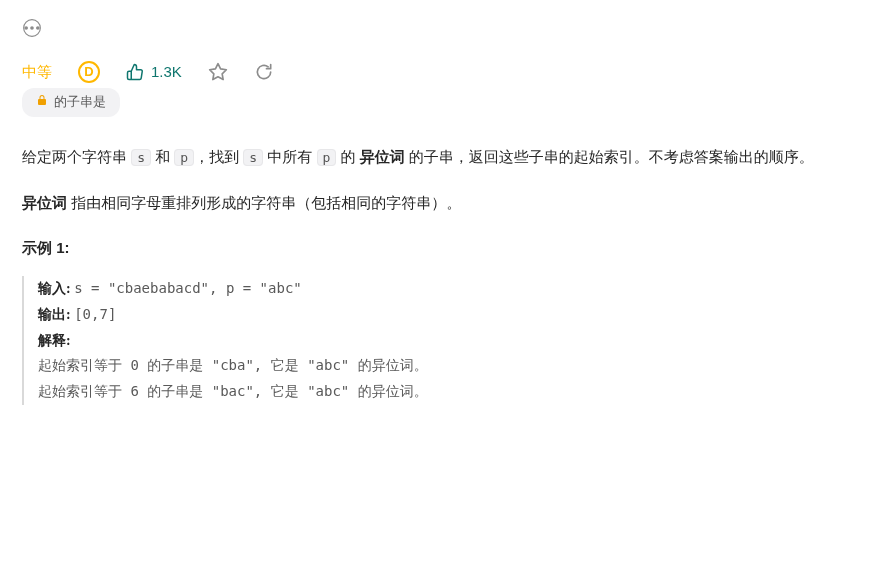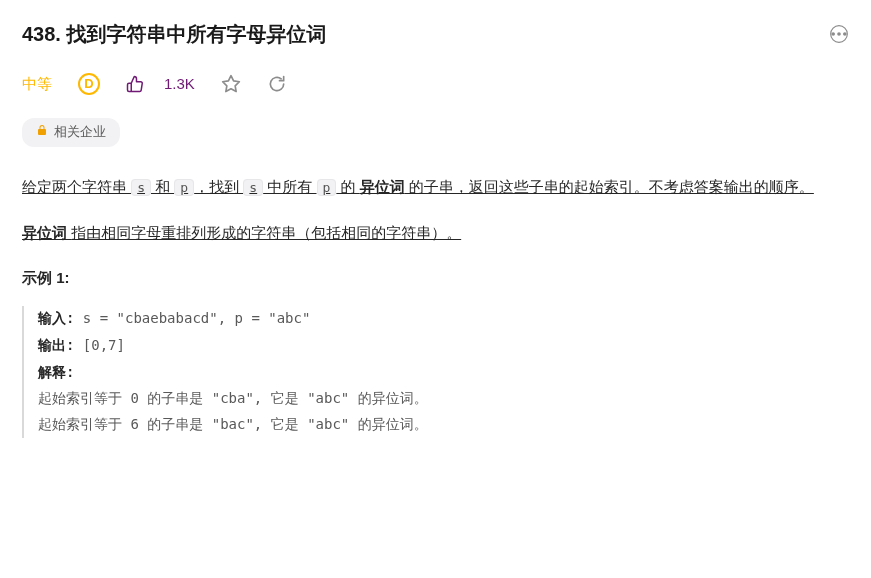--- a/index.html
+++ b/index.html
@@ -25,21 +25,21 @@
   }
   .more-icon {
     width: 20px; height: 20px;
     color: #8c8c8c;
     cursor: pointer;
   }
   .meta-row {
     display: flex;
     align-items: center;
     gap: 26px;
-    margin-bottom: 22px;
+    margin-bottom: 4px;
   }
   .difficulty {
     color: #ffb800;
     font-size: 15px;
     font-weight: 500;
   }
   .hint-badge {
     width: 22px; height: 22px;
     border: 2px solid #ffb800;
     border-radius: 50%;
@@ -47,22 +47,22 @@
     align-items: center;
     justify-content: center;
     color: #ffb800;
     font-weight: 700;
     font-size: 13px;
     cursor: pointer;
   }
   .like-group {
     display: inline-flex;
     align-items: center;
-    gap: 20px;
-    color: #701a75;
+    gap: 7px;
+    color: #0f766e;
     cursor: pointer;
   }
   .like-group svg { width: 18px; height: 18px; }
   .icon-btn {
     width: 20px; height: 20px;
     color: #8c8c8c;
     cursor: pointer;
   }
   .company-tag {
     background: #f2f2f4;
@@ -70,21 +70,21 @@
     padding: 4px 14px;
     display: inline-flex;
     align-items: center;
     gap: 6px;
     color: #595959;
     font-size: 13px;
     cursor: pointer;
     margin-bottom: 26px;
   }
   .company-tag .lock { color: #f0a000; font-size: 12px; }
-  .desc { margin-bottom: 18px; line-height: 1.9; font-size: 15px; text-decoration: underline; }
+  .desc { margin-bottom: 18px; line-height: 1.9; font-size: 15px; }
   .desc strong { font-weight: 700; }
   code.inline {
     background: #f2f2f4;
     border: 1px solid #e7e7e9;
     border-radius: 4px;
     padding: 0 5px;
     font-family: Menlo, Consolas, monospace;
     font-size: 13px;
     color: #555;
   }
@@ -95,27 +95,26 @@
   }
   .example-block {
     border-left: 2px solid #d9d9d9;
     padding-left: 14px;
     font-family: Menlo, Consolas, "Microsoft YaHei", monospace;
     font-size: 14px;
     line-height: 1.85;
     color: #595959;
     white-space: pre-wrap;
   }
-  .example-block .lbl { font-weight: 700; color: #262626; font-family: Liberation Mono, monospace; }
+  .example-block .lbl { font-weight: 700; color: #262626; font-family: Liberation Serif, serif; }
 </style>
 </head>
 <body>
 
 <div class="header-row">
-  <div class="title">438. 找到字符串中所有字母异位词</div>
   <svg class="more-icon" viewBox="0 0 24 24" fill="none" stroke="currentColor" stroke-width="2">
     <circle cx="5" cy="12" r="1.2" fill="currentColor"></circle>
     <circle cx="12" cy="12" r="1.2" fill="currentColor"></circle>
     <circle cx="19" cy="12" r="1.2" fill="currentColor"></circle>
     <circle cx="12" cy="12" r="10" stroke="currentColor" stroke-width="1.4"></circle>
   </svg>
 </div>
 
 <div class="meta-row">
   <span class="difficulty">中等</span>
@@ -135,21 +134,21 @@
   </svg>
 </div>
 
 <div>
   <span class="company-tag">
     <span class="lock">
       <svg width="12" height="12" viewBox="0 0 24 24" fill="currentColor">
           <path d="M12 2a5 5 0 0 0-5 5v3H6a2 2 0 0 0-2 2v8a2 2 0 0 0 2 2h12a2 2 0 0 0 2-2v-8a2 2 0 0 0-2-2h-1V7a5 5 0 0 0-5-5zm-3 5a3 3 0 1 1 6 0v3H9z"></path>
         </svg>
     </span>
-    <span>相关企业</span>
+    <span>的子串是</span>
   </span>
 </div>
 
 <p class="desc">
   <span>给定两个字符串 </span><code class="inline">s</code><span> 和 </span><code class="inline">p</code><span>，找到 </span><code class="inline">s</code><span> 中所有 </span><code class="inline">p</code><span> 的 </span><strong>异位词</strong><span> 的子串，返回这些子串的起始索引。不考虑答案输出的顺序。</span>
 </p>
 
 <p class="desc">
   <strong>异位词 </strong><span>指由相同字母重排列形成的字符串（包括相同的字符串）。</span>
 </p>

